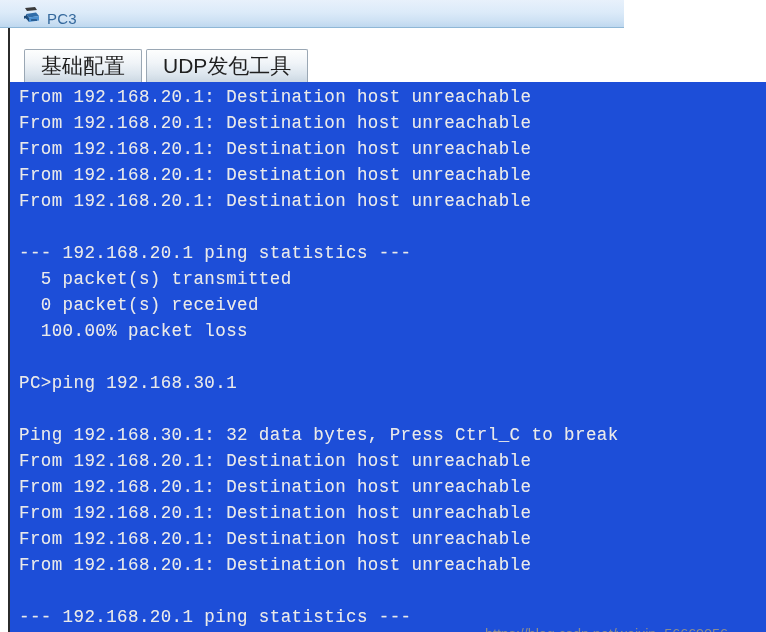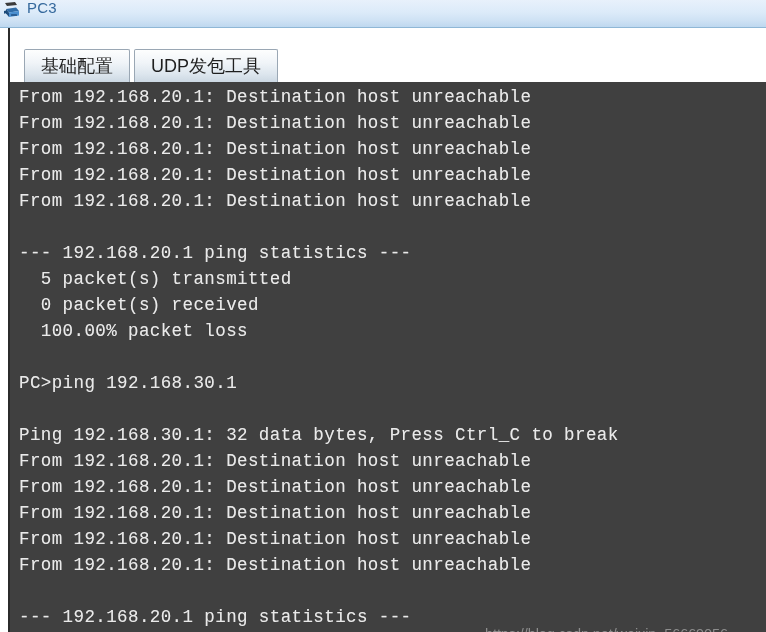--- a/index.html
+++ b/index.html
@@ -22,27 +22,27 @@
     width: 766px;
     height: 632px;
     background: #ffffff;
     overflow: hidden;
   }
 
   
   #titlebar {
     position: absolute;
     left: 0; top: 0;
-    width: 766px;
+    width: 624px;
     height: 28px;
     background: linear-gradient(to bottom, #e8f1fb 0%, #dcebf9 45%, #cfe2f4 75%, #bed8ef 100%);
     border-bottom: 1px solid #8fb7d6;
     display: flex;
-    align-items: flex-start;
-    padding-left: 2px;
+    align-items: flex-end;
+    padding-left: 22px;
     box-sizing: border-box;
   }
   #title-icon {
     width: 22px;
     height: 22px;
     position: relative;
     flex: 0 0 auto;
     margin-right: 3px;
   }
   #title-icon svg { display: block; }
@@ -93,41 +93,41 @@
     min-width: 62px;
     box-sizing: border-box;
     border: 1px solid #9aa7b4;
     border-bottom: none;
     display: flex;
     align-items: center;
     justify-content: center;
     padding: 0 16px;
     margin-right: 4px;
     font-family: "Liberation Sans", sans-serif;
-    font-size: 18px;
+    font-size: 21px;
     color: #1f1f1f;
     background: linear-gradient(to bottom, #fdfefe 0%, #f0f4f8 40%, #dde6ee 75%, #ccd8e3 100%);
     border-radius: 2px 2px 0 0;
     white-space: nowrap;
     cursor: default;
   }
   .tab.active {
     background: linear-gradient(to bottom, #ffffff 0%, #fbfcfd 55%, #f4f7fa 100%);
     color: #9aa4ae;
     border-color: #a7b3be;
   }
 
   
   #terminal {
     position: absolute;
     left: 10px;
     top: 54px;
     width: 756px;
     height: 550px;
-    background: #404040;
+    background: #1d4ed8;
     overflow: hidden;
     box-sizing: border-box;
   }
   #term-lines {
     position: absolute;
     left: 0;
     top: 2px;
     width: 100%;
     font-family: "Liberation Mono", "DejaVu Sans Mono", monospace;
     font-size: 17.5px;

